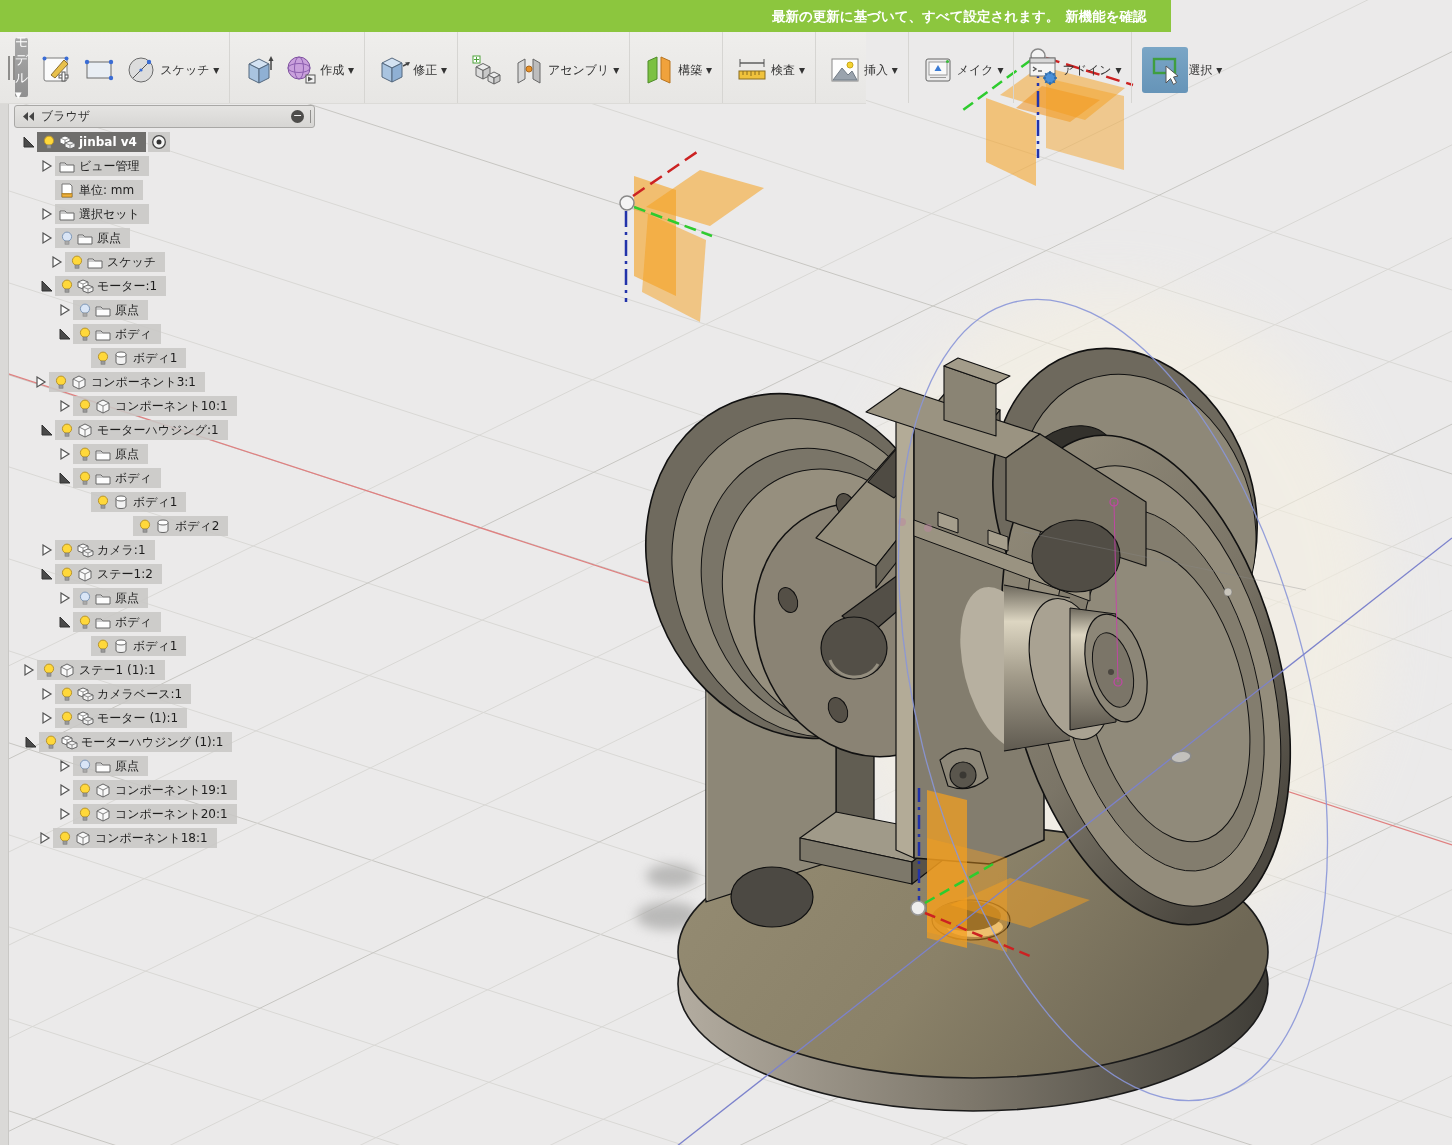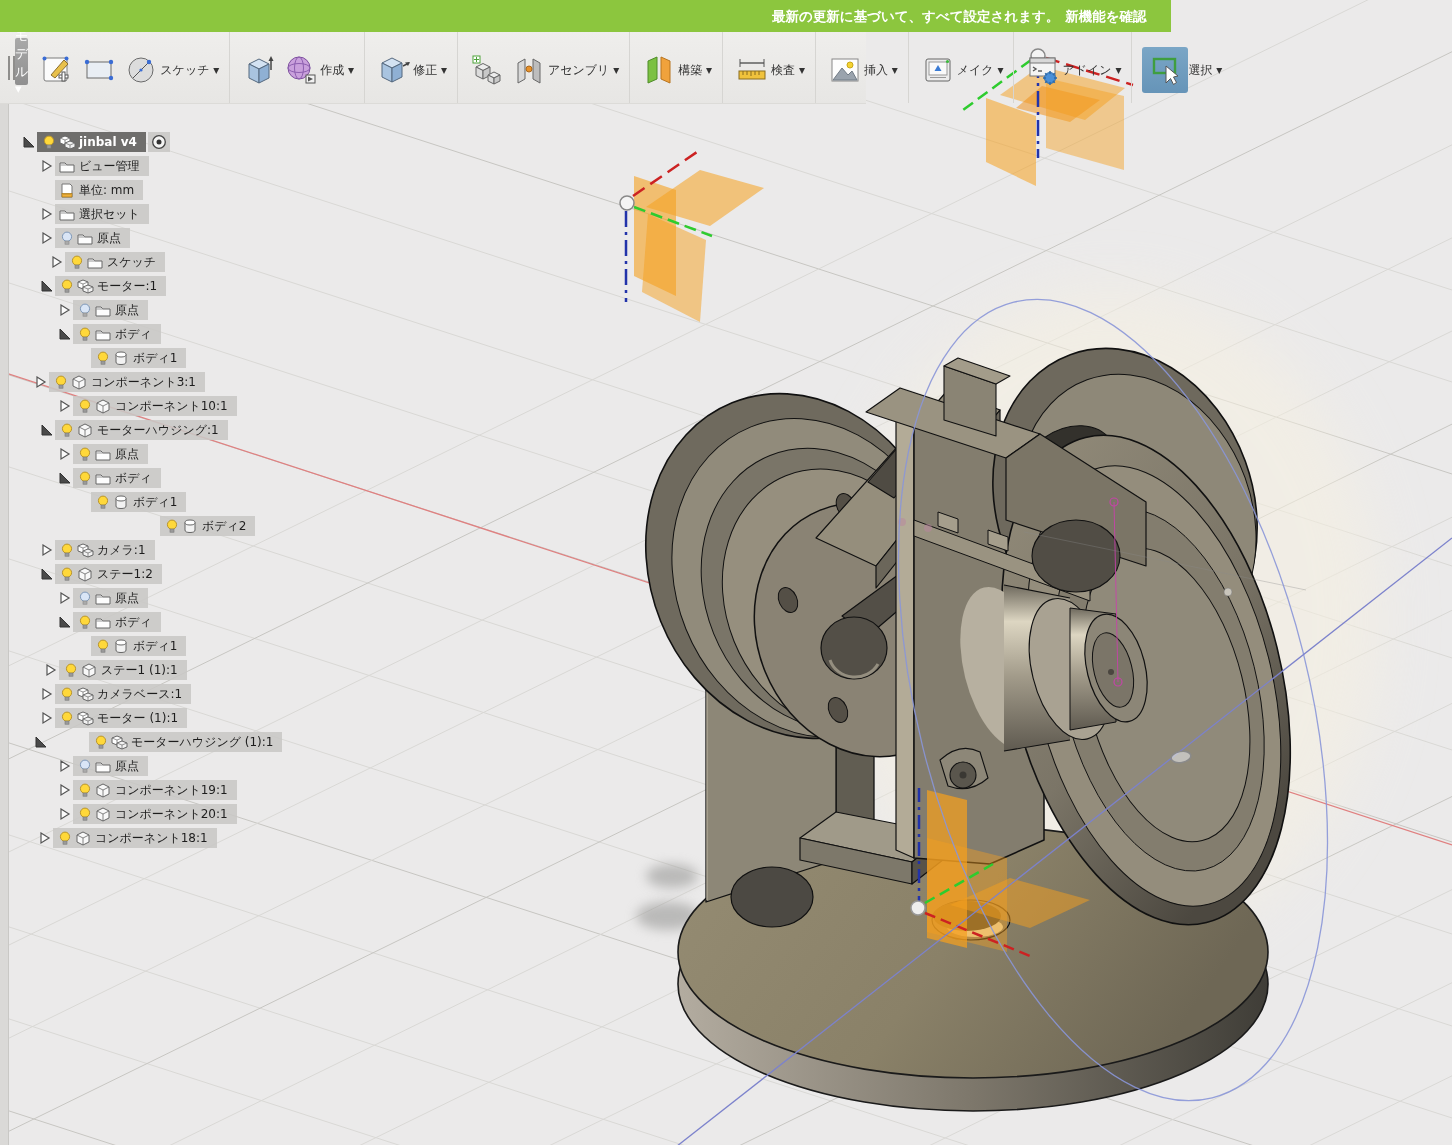--- a/index.html
+++ b/index.html
@@ -10,21 +10,21 @@
   .banner{position:absolute;left:0;top:0;width:1171px;height:32px;background:#8cc63e;
           color:#fff;font-size:13.5px;font-weight:bold;line-height:32px;white-space:nowrap;z-index:40;}
   .banner .msg{margin-left:772px;}
   .banner .lnk{margin-left:6px;cursor:pointer;}
   
   .toolbar{position:absolute;left:0;top:32px;width:866px;height:71px;z-index:30;
            background:linear-gradient(#efeeec,#e7e6e4);display:flex;align-items:stretch;
            border-bottom:1px solid #dcdbd8;}
   .grip{width:14px;display:flex;align-items:center;justify-content:center;gap:3px;margin-left:8px;}
   .grip i{display:block;width:2px;height:24px;background:#8f8e8c;}
-  .wsbtn{width:95px;height:47px;margin-top:6px;background:linear-gradient(#a9a9a9,#8f8f8f);
+  .wsbtn{width:95px;height:59px;margin-top:6px;background:linear-gradient(#a9a9a9,#8f8f8f);
          border-radius:2px;color:#fff;font-size:13px;display:flex;align-items:center;
          justify-content:center;cursor:pointer;}
   .tgroup{display:flex;flex-direction:row;align-items:center;justify-content:flex-start;
           padding:4px 10px 0 10px;}
   .tgroup + .tgroup{border-left:1px solid #d6d5d2;}
   .ticons{display:flex;align-items:center;gap:4px;height:46px;}
   .tbtn{display:flex;align-items:center;justify-content:center;width:38px;height:42px;cursor:pointer;}
   .tbtn.sel-btn{width:46px;height:46px;background:linear-gradient(#7aa6c6,#6694b8);border-radius:3px;}
   .tlab{font-size:12px;color:#333;margin-top:1px;white-space:nowrap;cursor:pointer;}
   
@@ -471,20 +471,31 @@
           <svg width="36" height="36" viewBox="0 0 36 36">
             <rect x="7" y="7" width="21" height="14" fill="none" stroke="#3f9e3f" stroke-width="2.4"></rect>
             <polygon points="19,14 19,31 23.5,26.5 26.5,32.5 29.5,30.5 26.5,25 31,24" fill="#fff" stroke="#555"></polygon>
           </svg>
           </span>
       </div>
       <div class="tlab">選択 ▾</div>
     </div>
   </div>
 
+  <div class="bheader">
+    <span class="coll">
+      <svg width="13" height="11" viewBox="0 0 13 11">
+        <polygon points="6,1 6,10 1,5.5" fill="#444"></polygon>
+          <polygon points="12,1 12,10 7,5.5" fill="#444"></polygon>
+      </svg>
+      </span>
+    <span class="btitle">ブラウザ</span>
+    <span class="minus">−</span>
+    <span class="vbar"></span>
+  </div>
   <div class="btree">
       <div class="trow" style="padding-left: 20px;">
         <span class="arr">
           <svg width="15" height="16" viewBox="0 0 15 16">
             <polygon points="3,3 13,13 3,13" fill="#4a4a4a" stroke="#333"></polygon>
           </svg>
         </span>
         <span class="pill sel">
           <span class="tico">
             <svg width="14" height="15" viewBox="0 0 14 15">
@@ -817,21 +828,21 @@
           </span>
           <span class="tico">
             <svg width="16" height="15" viewBox="0 0 16 15">
               <path d="M3,3.5 L3,11 A5,2.5 0 0 0 13,11 L13,3.5" fill="#f2f2f2" stroke="#666"></path>
               <ellipse cx="8" cy="3.5" rx="5" ry="2.5" fill="#fff" stroke="#666"></ellipse>
             </svg>
           </span>
           <span class="tlabel">ボディ1</span>
         </span>
       </div>
-      <div class="trow" style="padding-left: 116px; justify-content: center;">
+      <div class="trow" style="padding-left: 116px;">
         <span class="arr"></span>
         <span class="pill">
           <span class="tico">
             <svg width="14" height="15" viewBox="0 0 14 15">
               <circle cx="7" cy="5.7" r="4.6" fill="#ffd83a" stroke="#b9952d"></circle>
               <rect x="5" y="10" width="4" height="3.2" fill="#9a9a9a" stroke="#777" stroke-width="0.6"></rect>
             </svg>
           </span>
           <span class="tico">
             <svg width="16" height="15" viewBox="0 0 16 15">
@@ -946,21 +957,21 @@
           </span>
           <span class="tico">
             <svg width="16" height="15" viewBox="0 0 16 15">
               <path d="M3,3.5 L3,11 A5,2.5 0 0 0 13,11 L13,3.5" fill="#f2f2f2" stroke="#666"></path>
               <ellipse cx="8" cy="3.5" rx="5" ry="2.5" fill="#fff" stroke="#666"></ellipse>
             </svg>
           </span>
           <span class="tlabel">ボディ1</span>
         </span>
       </div>
-      <div class="trow" style="padding-left: 32px; margin-left: 10px;">
+      <div class="trow" style="padding-left: 20px;">
         <span class="arr">
           <svg width="15" height="16" viewBox="0 0 15 16">
             <polygon points="4,3 12,8 4,13" fill="#fcfcfc" stroke="#555" stroke-width="1.2"></polygon>
           </svg>
         </span>
         <span class="pill">
           <span class="tico">
             <svg width="14" height="15" viewBox="0 0 14 15">
               <circle cx="7" cy="5.7" r="4.6" fill="#ffd83a" stroke="#b9952d"></circle>
               <rect x="5" y="10" width="4" height="3.2" fill="#9a9a9a" stroke="#777" stroke-width="0.6"></rect>
@@ -1021,21 +1032,21 @@
               <polyline points="1,3 6,5 11,3" fill="none" stroke="#666" stroke-width="0.7"></polyline>
               <line x1="6" y1="5" x2="6" y2="10" stroke="#666" stroke-width="0.7"></line>
               <polygon points="11,6 16,8 16,12 11,14 6,12 6,8" fill="#f2f2f2" stroke="#666"></polygon>
               <polyline points="6,8 11,10 16,8" fill="none" stroke="#666" stroke-width="0.7"></polyline>
               <line x1="11" y1="10" x2="11" y2="14" stroke="#666" stroke-width="0.7"></line>
             </svg>
           </span>
           <span class="tlabel">モーター (1):1</span>
         </span>
       </div>
-      <div class="trow" style="padding-left: 32px; gap: 40px;">
+      <div class="trow" style="padding-left: 22px;">
         <span class="arr">
           <svg width="15" height="16" viewBox="0 0 15 16">
             <polygon points="3,3 13,13 3,13" fill="#4a4a4a" stroke="#333"></polygon>
           </svg>
         </span>
         <span class="pill">
           <span class="tico">
             <svg width="14" height="15" viewBox="0 0 14 15">
               <circle cx="7" cy="5.7" r="4.6" fill="#ffd83a" stroke="#b9952d"></circle>
               <rect x="5" y="10" width="4" height="3.2" fill="#9a9a9a" stroke="#777" stroke-width="0.6"></rect>

